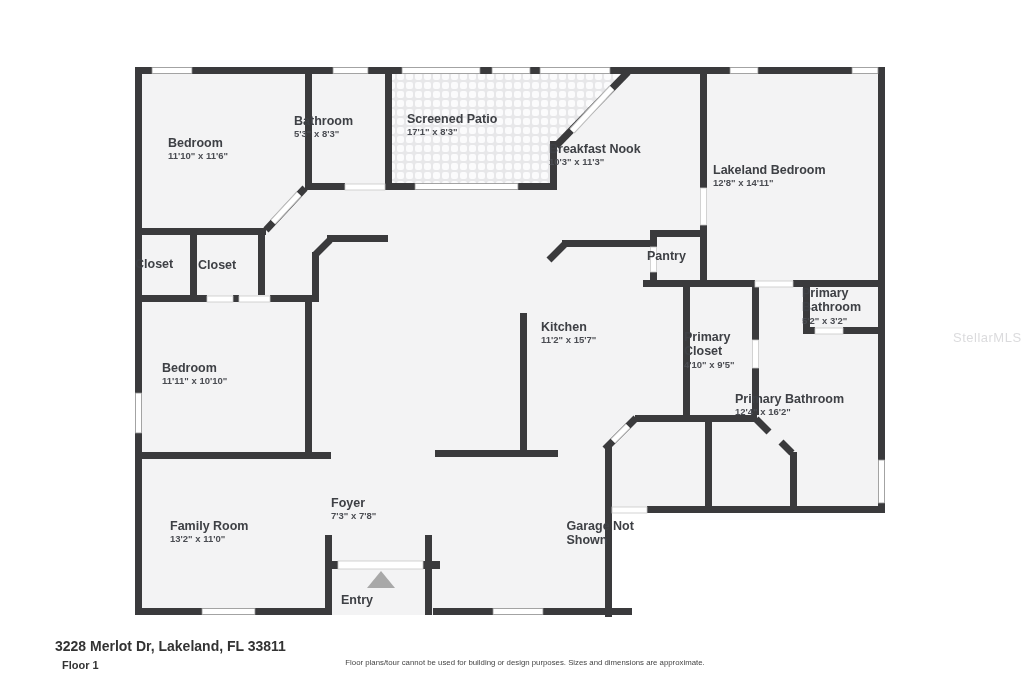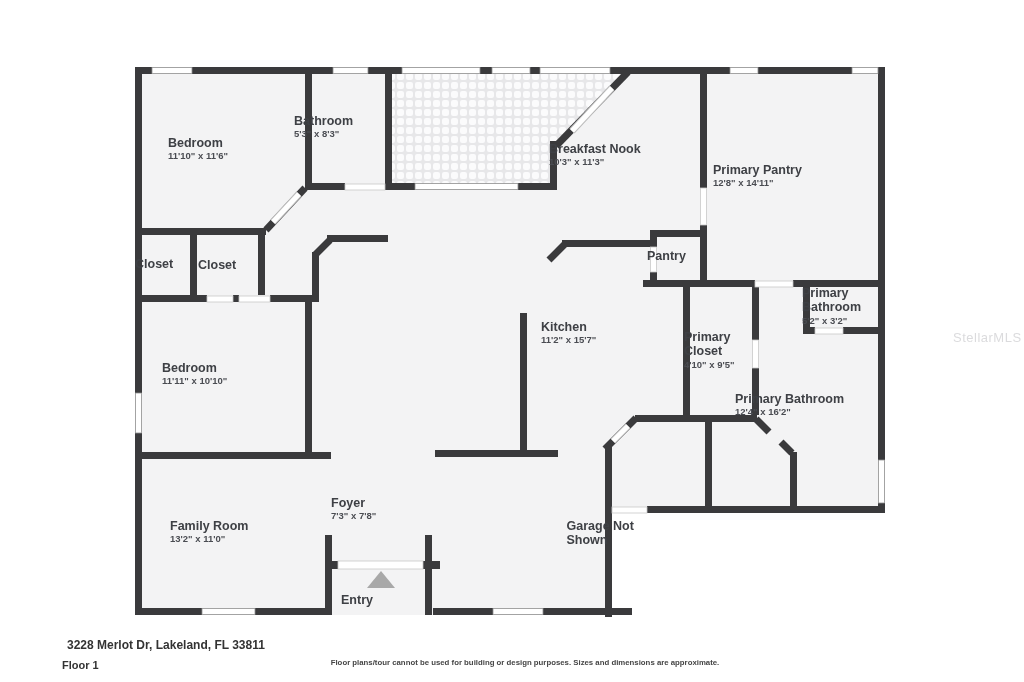--- a/index.html
+++ b/index.html
@@ -11,24 +11,24 @@
   .diagdoor-edge{stroke:#bdbdbd;stroke-width:7;}
   .diagdoor{stroke:#ffffff;stroke-width:5;}
   .win{fill:#ffffff;stroke:#8e8e8e;stroke-width:0.8;}
   .door{fill:#ffffff;stroke:#c9c9c9;stroke-width:0.8;}
   .room-label{position:absolute;text-align:left;color:#3e4045;transform:translateX(-50%);
               line-height:1.15;white-space:normal;}
   .room-label .name{font-weight:bold;font-size:12.5px;}
   .room-label .dims{font-weight:bold;font-size:9.5px;color:#4a4c52;margin-top:1px;}
   .watermark{position:absolute;left:953px;top:330px;font-size:13px;font-weight:normal;
              color:rgba(175,175,180,0.45);letter-spacing:0.5px;}
-  .footer-address{position:absolute;left:55px;top:638px;font-size:12px;font-weight:bold;color:#333;margin-left:12px;}
+  .footer-address{position:absolute;left:55px;top:638px;font-size:14px;font-weight:bold;color:#333;}
   .footer-floor{position:absolute;left:55px;top:659px;font-size:11px;font-weight:bold;color:#333;padding-left:7px;}
   .footer-disclaimer{position:absolute;left:330px;top:658px;width:390px;text-align:center;
-                     font-size:7.8px;font-weight:bold;color:#454545;}
+                     font-size:7.8px;font-weight:normal;color:#454545;}
 </style>
 </head>
 <body>
 
 <div id="canvas">
 
   <svg id="plan-svg" width="1024" height="682" viewBox="0 0 1024 682">
     <defs>
       <pattern id="hatch" width="9" height="9" patternUnits="userSpaceOnUse">
         <rect width="9" height="9" fill="#e7e7e9"></rect>
@@ -114,26 +114,30 @@
   </svg>
 
   <div class="room-label" style="left:228px;top:136px;width:120px">
     <div class="name">Bedroom</div>
     <div class="dims">11'10" x 11'6"</div>
   </div>
   <div class="room-label" style="left:349px;top:114px;width:110px">
     <div class="name">Bathroom</div>
     <div class="dims">5'3" x 8'3"</div>
   </div>
+  <div class="room-label" style="left:487px;top:112px;width:160px">
+    <div class="name">Screened Patio</div>
+    <div class="dims">17'1" x 8'3"</div>
+  </div>
   <div class="room-label" style="left:629px;top:142px;width:160px">
     <div class="name">Breakfast Nook</div>
     <div class="dims">10'3" x 11'3"</div>
   </div>
   <div class="room-label" style="left:793px;top:163px;width:160px">
-    <div class="name">Primary Pantry</div>
+    <div class="name">Lakeland Bedroom</div>
     <div class="dims">12'8" x 14'11"</div>
   </div>
   <div class="room-label" style="left:165px;top:257px;width:60px">
     <div class="name">Closet</div>
   </div>
   <div class="room-label" style="left:228px;top:258px;width:60px">
     <div class="name">Closet</div>
   </div>
   <div class="room-label" style="left:601px;top:320px;width:120px">
     <div class="name">Kitchen</div>

